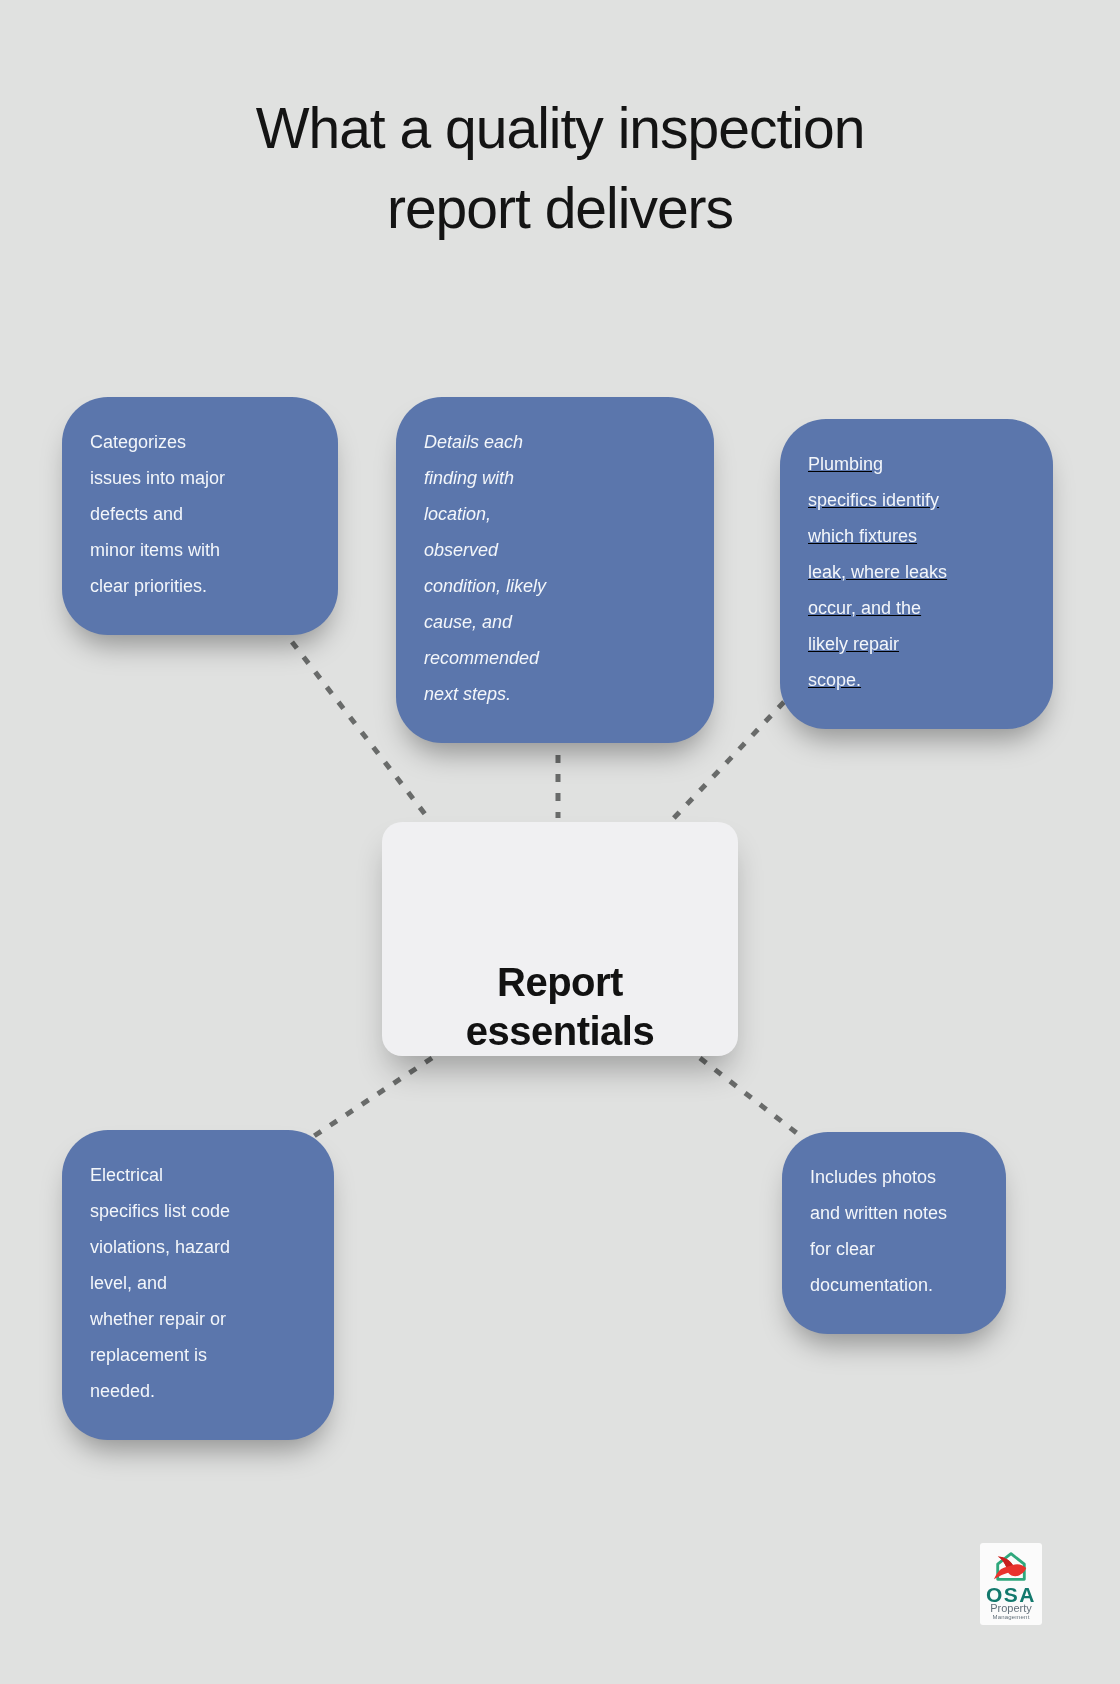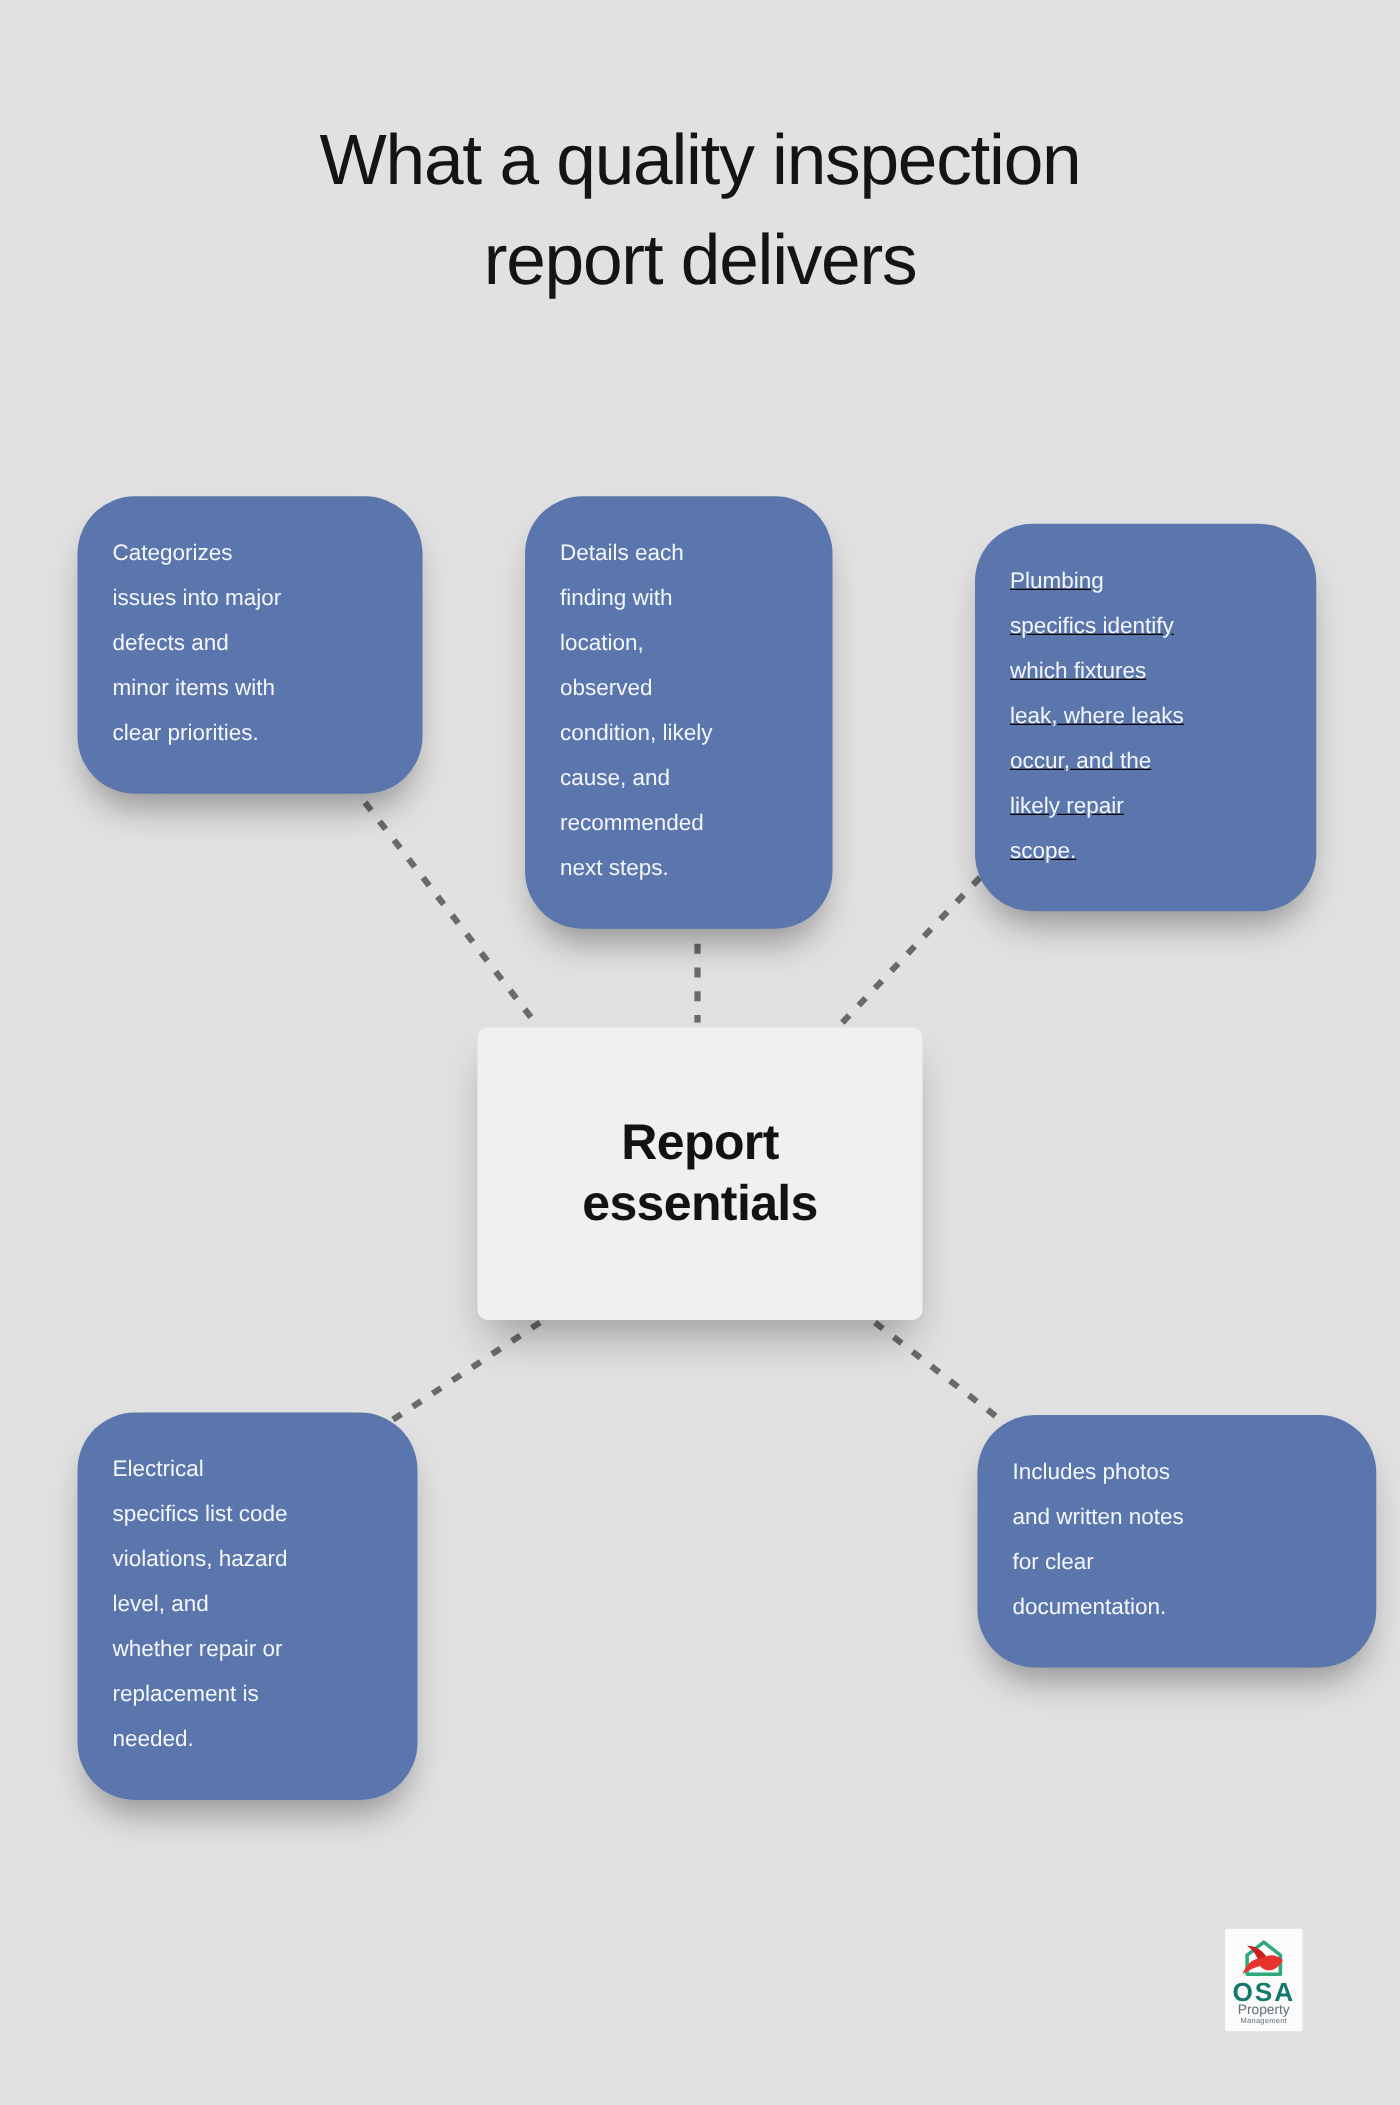--- a/index.html
+++ b/index.html
@@ -24,29 +24,29 @@
   .card{
     position:absolute; background:var(--card); border-radius:46px;
     box-shadow:0 18px 28px -8px rgba(0,0,0,0.35);
     padding:27px 22px 31px 28px; box-sizing:border-box;
   }
   .card p{
     margin:0; color:var(--cardText); font-size:18px; line-height:36px;
     white-space:pre-line;
   }
   .card-tl{left:62px;  top:397px;  width:276px;}
-  .card-tc{left:420px; top:397px;  width:246px;}
+  .card-tc{left:396px; top:397px;  width:318px;font-style:italic;}
   .card-tr{left:780px; top:419px;  width:273px;text-decoration:underline;}
   .card-bl{left:62px;  top:1130px; width:272px;}
-  .card-br{left:782px; top:1132px; width:319px;}
+  .card-br{left:782px; top:1132px; width:224px;}
   .center-node{
     position:absolute; left:382px; top:822px; width:356px; height:234px;
-    background:var(--centerFill); border-radius:8px;
+    background:var(--centerFill); border-radius:20px;
     box-shadow:0 20px 32px -8px rgba(0,0,0,0.30);
-    display:flex; align-items:center; justify-content:center;
+    display:flex; align-items:flex-end; justify-content:center;
   }
   .center-node .label{
     color:var(--centerText); font-size:40px; line-height:49px; font-weight:700;
     text-align:center; letter-spacing:-0.5px; white-space:pre-line;
   }
   .logo{
     position:absolute; left:980px; top:1543px; width:62px; height:82px;
     background:var(--logoCard); border-radius:3px;
     display:flex; flex-direction:column; align-items:center;
     padding-top:5px; box-sizing:border-box;

